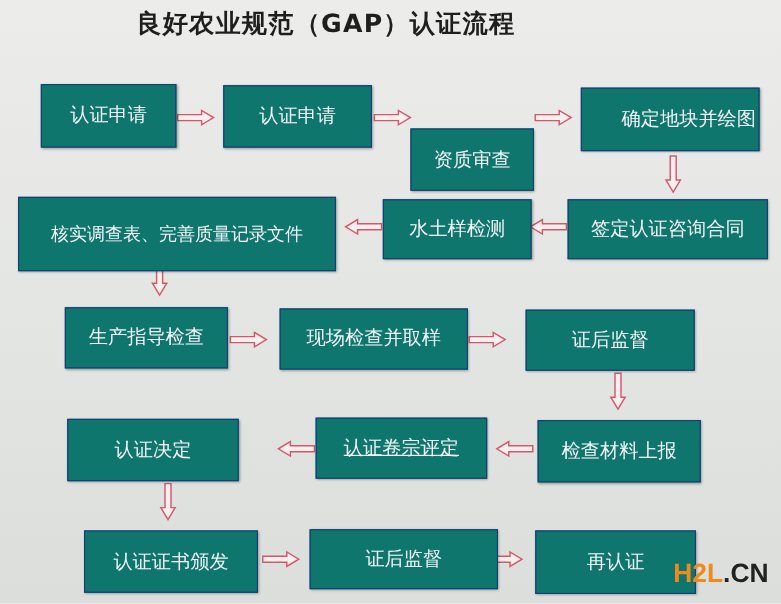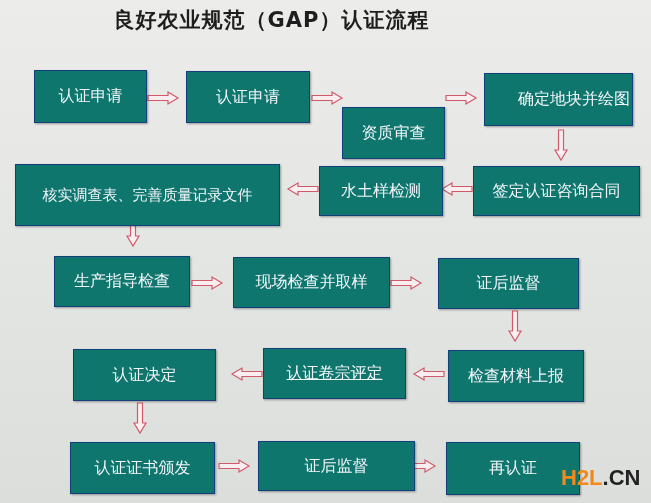--- a/index.html
+++ b/index.html
@@ -64,21 +64,21 @@
 <div class="box" style="left:473px;top:166px;width:167px;height:50px;">签定认证咨询合同</div>
 <div class="box" style="left:319px;top:166px;width:124px;height:50px;">水土样检测</div>
 <div class="box" style="left:15px;top:164px;width:265px;height:62px;font-size:15px;">核实调查表、完善质量记录文件</div>
 
 <div class="box" style="left:54px;top:256px;width:136px;height:51px;">生产指导检查</div>
 <div class="box" style="left:233px;top:257px;width:157px;height:51px;">现场检查并取样</div>
 <div class="box" style="left:438px;top:258px;width:141px;height:51px;">证后监督</div>
 
 <div class="box" style="left:448px;top:350px;width:136px;height:52px;">检查材料上报</div>
 <div class="box" style="left:263px;top:348px;width:143px;height:51px;text-decoration:underline;">认证卷宗评定</div>
-<div class="box" style="left:73px;top:349px;width:143px;height:52px;">认证决定</div>
+<div class="box" style="left:56px;top:349px;width:143px;height:52px;">认证决定</div>
 
 <div class="box" style="left:70px;top:442px;width:145px;height:52px;">认证证书颁发</div>
 <div class="box" style="left:258px;top:441px;width:157px;height:50px;">证后监督</div>
 <div class="box" style="left:446px;top:442px;width:134px;height:53px;text-align:right;">再认证</div>
 
 <div class="watermark">
   <span class="wm-h2l">H2L</span><span class="wm-cn">.CN</span>
 </div>
 
 </body></html>

